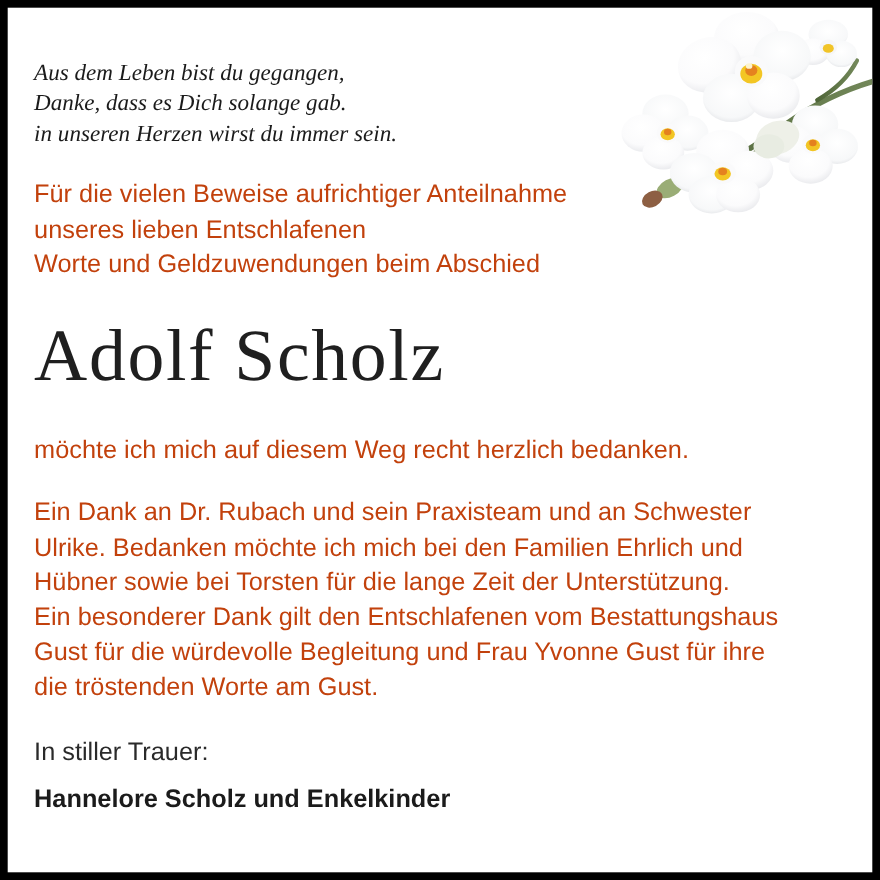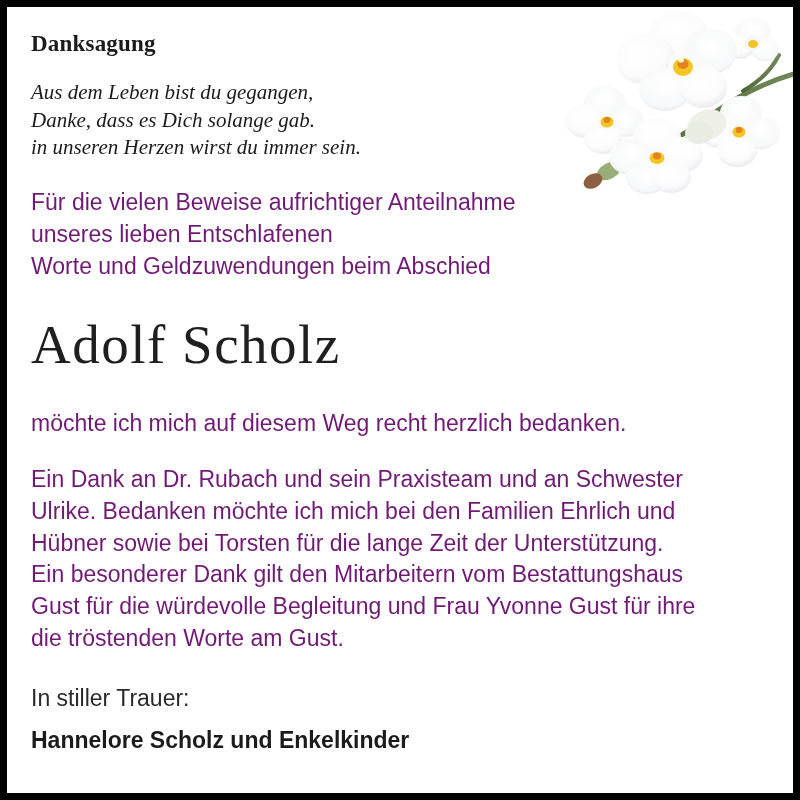--- a/index.html
+++ b/index.html
@@ -48,33 +48,33 @@
     font-size: 21px;
     color: #1b1b1b;
     line-height: 1.30;
     margin: 22px 0 0 0;
   }
   .poem .pline { display: block; white-space: pre; }
 
   .body-par {
     font-family: "Liberation Sans", "DejaVu Sans", sans-serif;
     font-size: 23px;
-    color: #701a75;
+    color: #c2410c;
     line-height: 1.38;
     margin: 0;
     font-stretch: condensed;
   }
   .body-par .bline { display: block; white-space: pre; }
 
   #par-intro { margin-top: 26px; }
 
   .deceased-name {
     font-family: "Liberation Serif", "DejaVu Serif", serif;
     font-weight: 400;
-    font-size: 55px;
+    font-size: 67px;
     letter-spacing: 1.5px;
     color: #1f1f1f;
     line-height: 1.0;
     margin: 34px 0 0 0;
     white-space: pre;
   }
 
   #par-thanks { margin-top: 36px; }
   #par-detail { margin-top: 25px; }
 
@@ -195,21 +195,20 @@
 
         <g transform="translate(150,118)">
           <ellipse cx="0" cy="0" rx="20" ry="15" transform="rotate(-18 0 0)" fill="#eef0e8"></ellipse>
           <ellipse cx="-8" cy="8" rx="14" ry="11" fill="#e8ece2"></ellipse>
         </g>
       </svg>
     </div>
 
     <div class="content">
 
-      <h1 class="heading">Danksagung</h1>
 
       <div class="poem">
         <span class="pline">Aus dem Leben bist du gegangen,</span>
         <span class="pline">Danke, dass es Dich solange gab.</span>
         <span class="pline">in unseren Herzen wirst du immer sein.</span>
       </div>
 
       <div class="body-par" id="par-intro">
         <span class="bline">Für die vielen Beweise aufrichtiger Anteilnahme</span>
         <span class="bline">unseres lieben Entschlafenen</span>
@@ -219,21 +218,21 @@
       <div class="deceased-name">Adolf Scholz</div>
 
       <div class="body-par" id="par-thanks">
         <span class="bline">möchte ich mich auf diesem Weg recht herzlich bedanken.</span>
       </div>
 
       <div class="body-par" id="par-detail">
         <span class="bline">Ein Dank an Dr. Rubach und sein Praxisteam und an Schwester</span>
         <span class="bline">Ulrike. Bedanken möchte ich mich bei den Familien Ehrlich und</span>
         <span class="bline">Hübner sowie bei Torsten für die lange Zeit der Unterstützung.</span>
-        <span class="bline">Ein besonderer Dank gilt den Mitarbeitern vom Bestattungshaus</span>
+        <span class="bline">Ein besonderer Dank gilt den Entschlafenen vom Bestattungshaus</span>
         <span class="bline">Gust für die würdevolle Begleitung und Frau Yvonne Gust für ihre</span>
         <span class="bline">die tröstenden Worte am Gust.</span>
       </div>
 
       <div class="closing">
         <span class="c-line">In stiller Trauer:</span>
         <span class="c-line bold">Hannelore Scholz und Enkelkinder</span>
       </div>
 
     </div>

